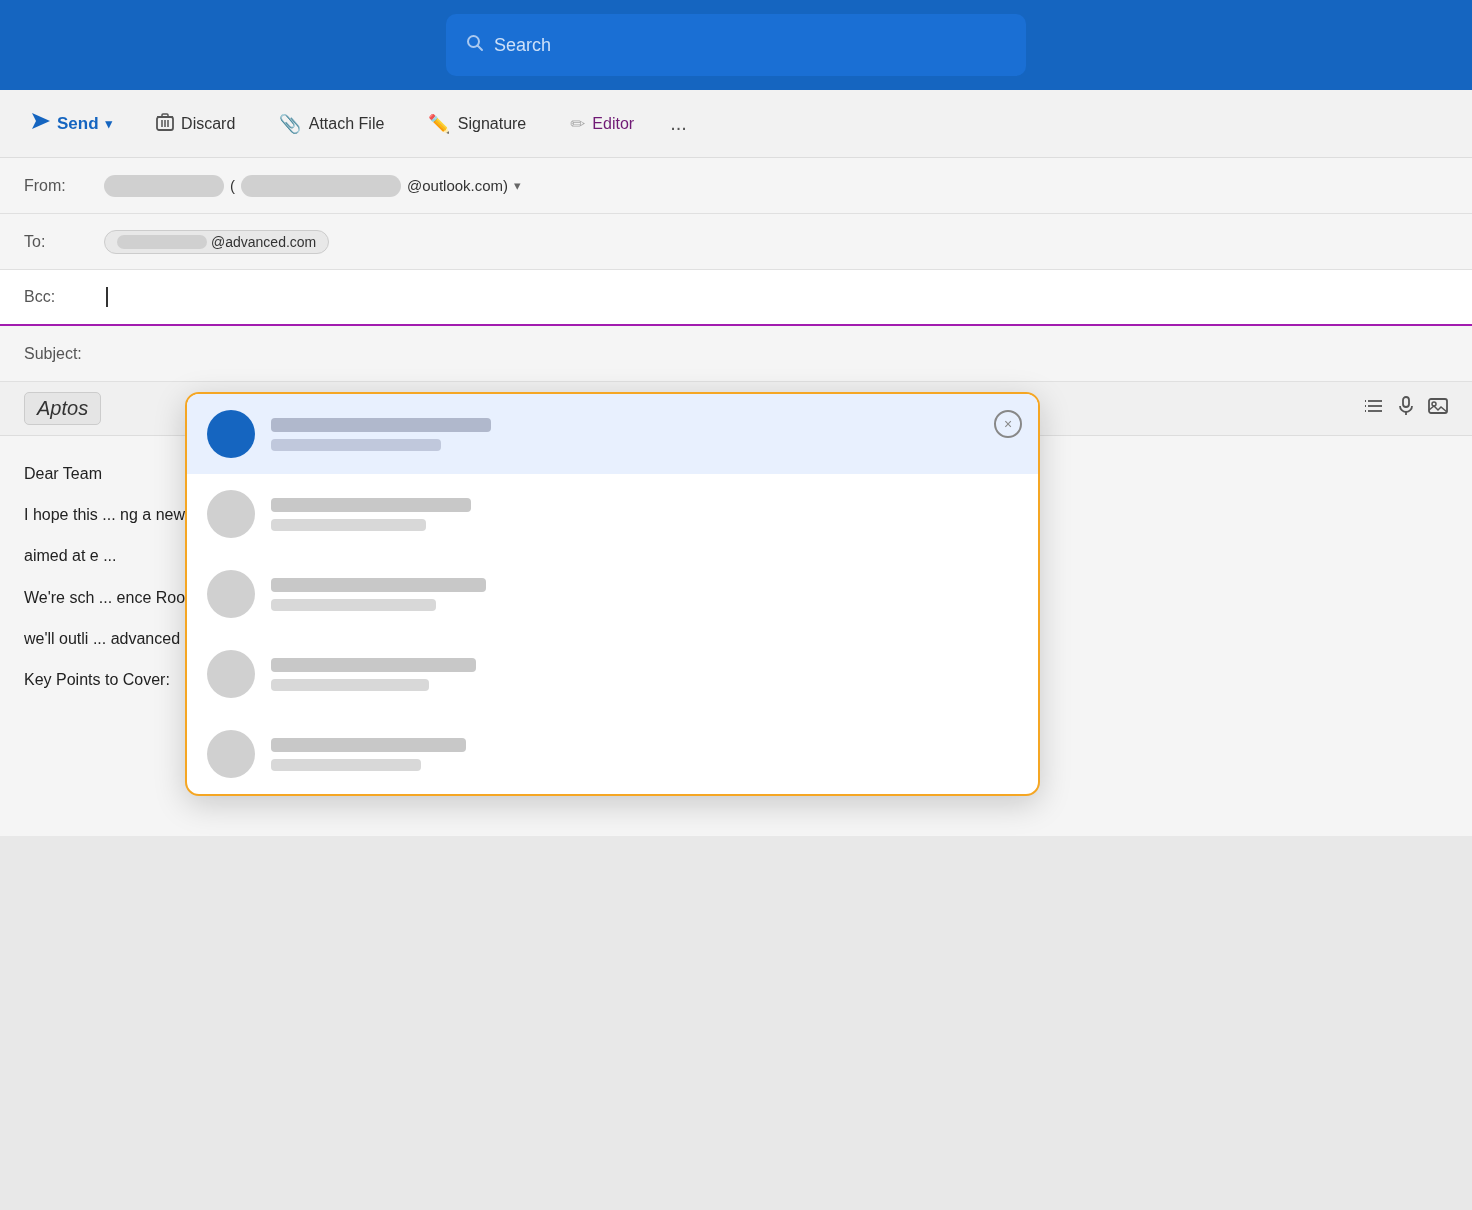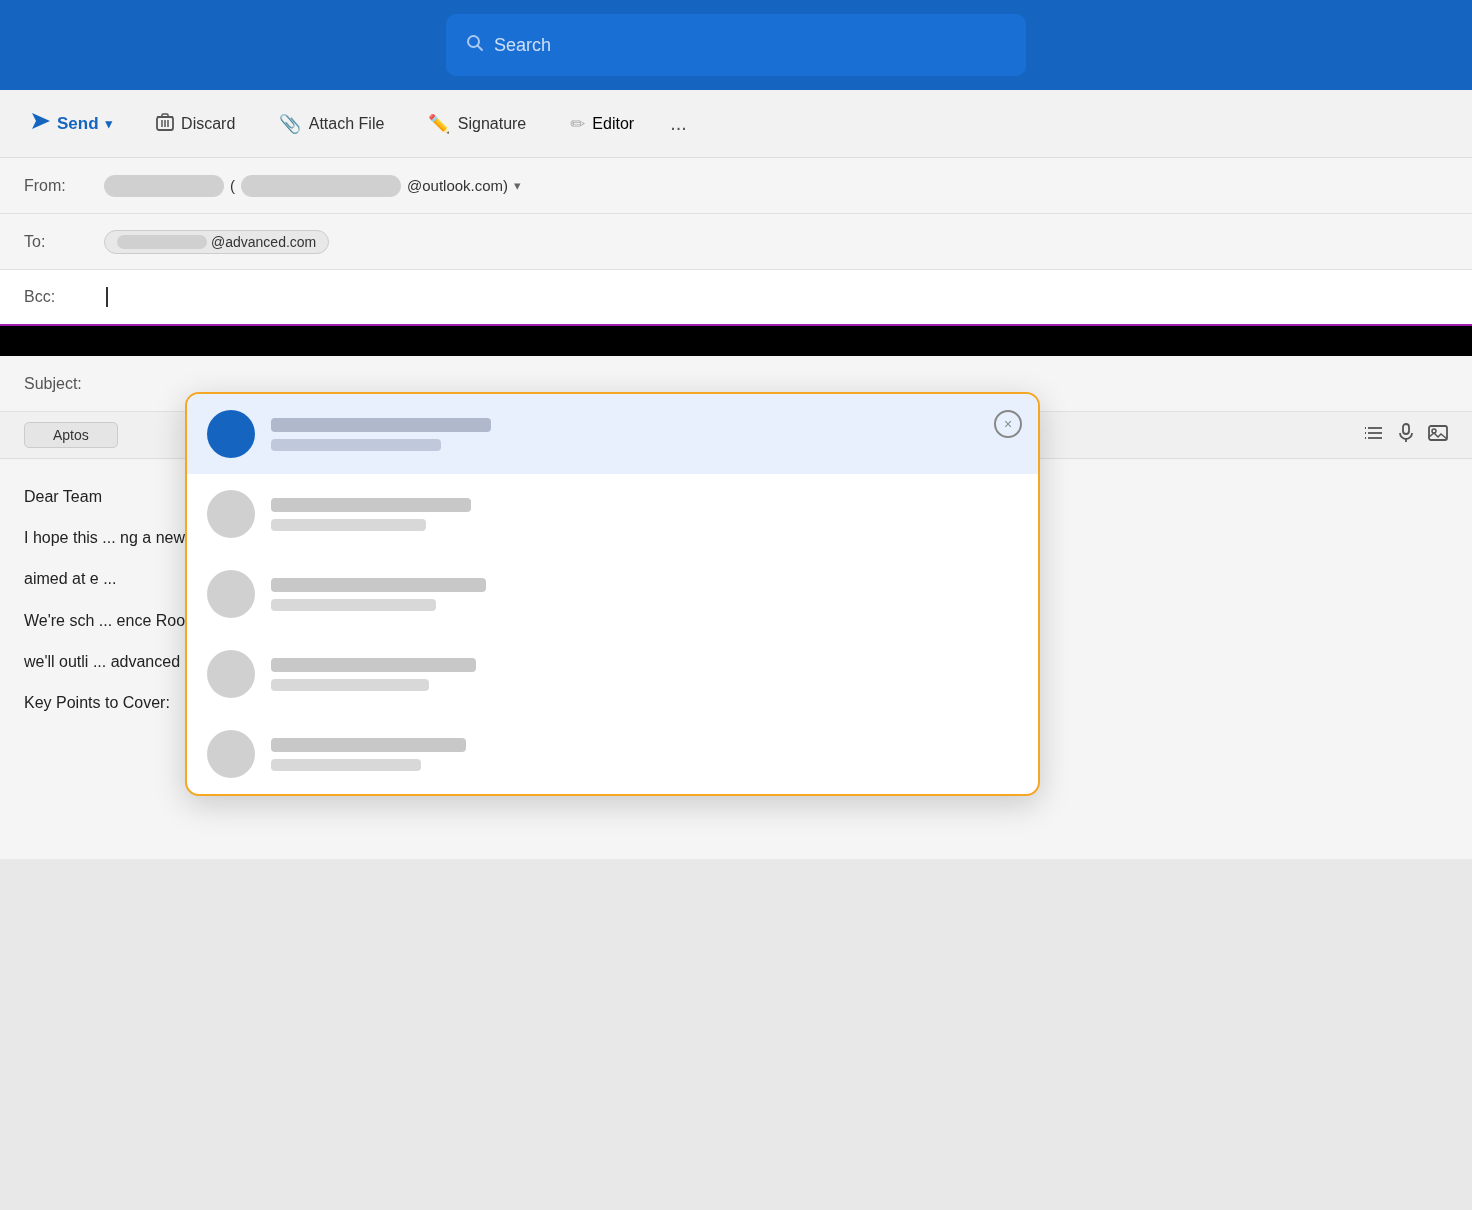--- a/index.html
+++ b/index.html
@@ -62,21 +62,21 @@
       border: none;
       padding: 6px 8px;
       border-radius: 5px;
     }
     .toolbar-btn.send { color: #1565c0; font-weight: 600; font-size: 17px; }
     .toolbar-btn .icon { font-size: 18px; }
     .toolbar-more { font-size: 20px; color: #555; cursor: pointer; }
 
     
     .email-form {
-      background: #000000;
+      background: #7f1d1d;
       padding: 0;
     }
     .email-field {
       display: flex;
       align-items: center;
       padding: 14px 24px;
       border-bottom: 1px solid #e0e0e0;
       background: #f5f5f5;
       min-height: 56px;
     }
@@ -147,40 +147,40 @@
     }
 
     
     .subject-field {
       background: #f5f5f5;
       padding: 14px 24px;
       border-bottom: 1px solid #e0e0e0;
       display: flex;
       align-items: center;
       min-height: 56px;
-      margin-top: 30px;
     }
 
     
     .font-toolbar {
       background: #f0f0f0;
       padding: 10px 24px;
       display: flex;
       align-items: center;
       gap: 12px;
       border-bottom: 1px solid #ddd;
     }
     .font-name-btn {
       background: #e5e5e5;
       border: 1px solid #ccc;
       border-radius: 5px;
-      padding: 4px 28px;
-      font-size: 14px;
+      padding: 4px 12px;
+      font-size: 20px;
       color: #333;
       cursor: pointer;
+      font-style: italic;
     }
     .font-toolbar-icons {
       display: flex;
       align-items: center;
       gap: 14px;
       margin-left: auto;
       color: #555;
       font-size: 18px;
     }
 
@@ -318,21 +318,21 @@
       <span>Attach File</span>
     </button>
 
     <button class="toolbar-btn">
       <span style="font-size:18px;">✏️</span>
       <span>Signature</span>
     </button>
 
     <button class="toolbar-btn">
       <span style="font-size:18px; color:#aaa;">✏</span>
-      <span style="color:#000000;">Editor</span>
+      <span style="color:#701a75;">Editor</span>
     </button>
 
     <span class="toolbar-more">...</span>
   </div>
 
   <div class="email-form">
 
     <div class="email-field">
       <span class="email-field-label">From:</span>
       <div class="email-field-content from-display">

